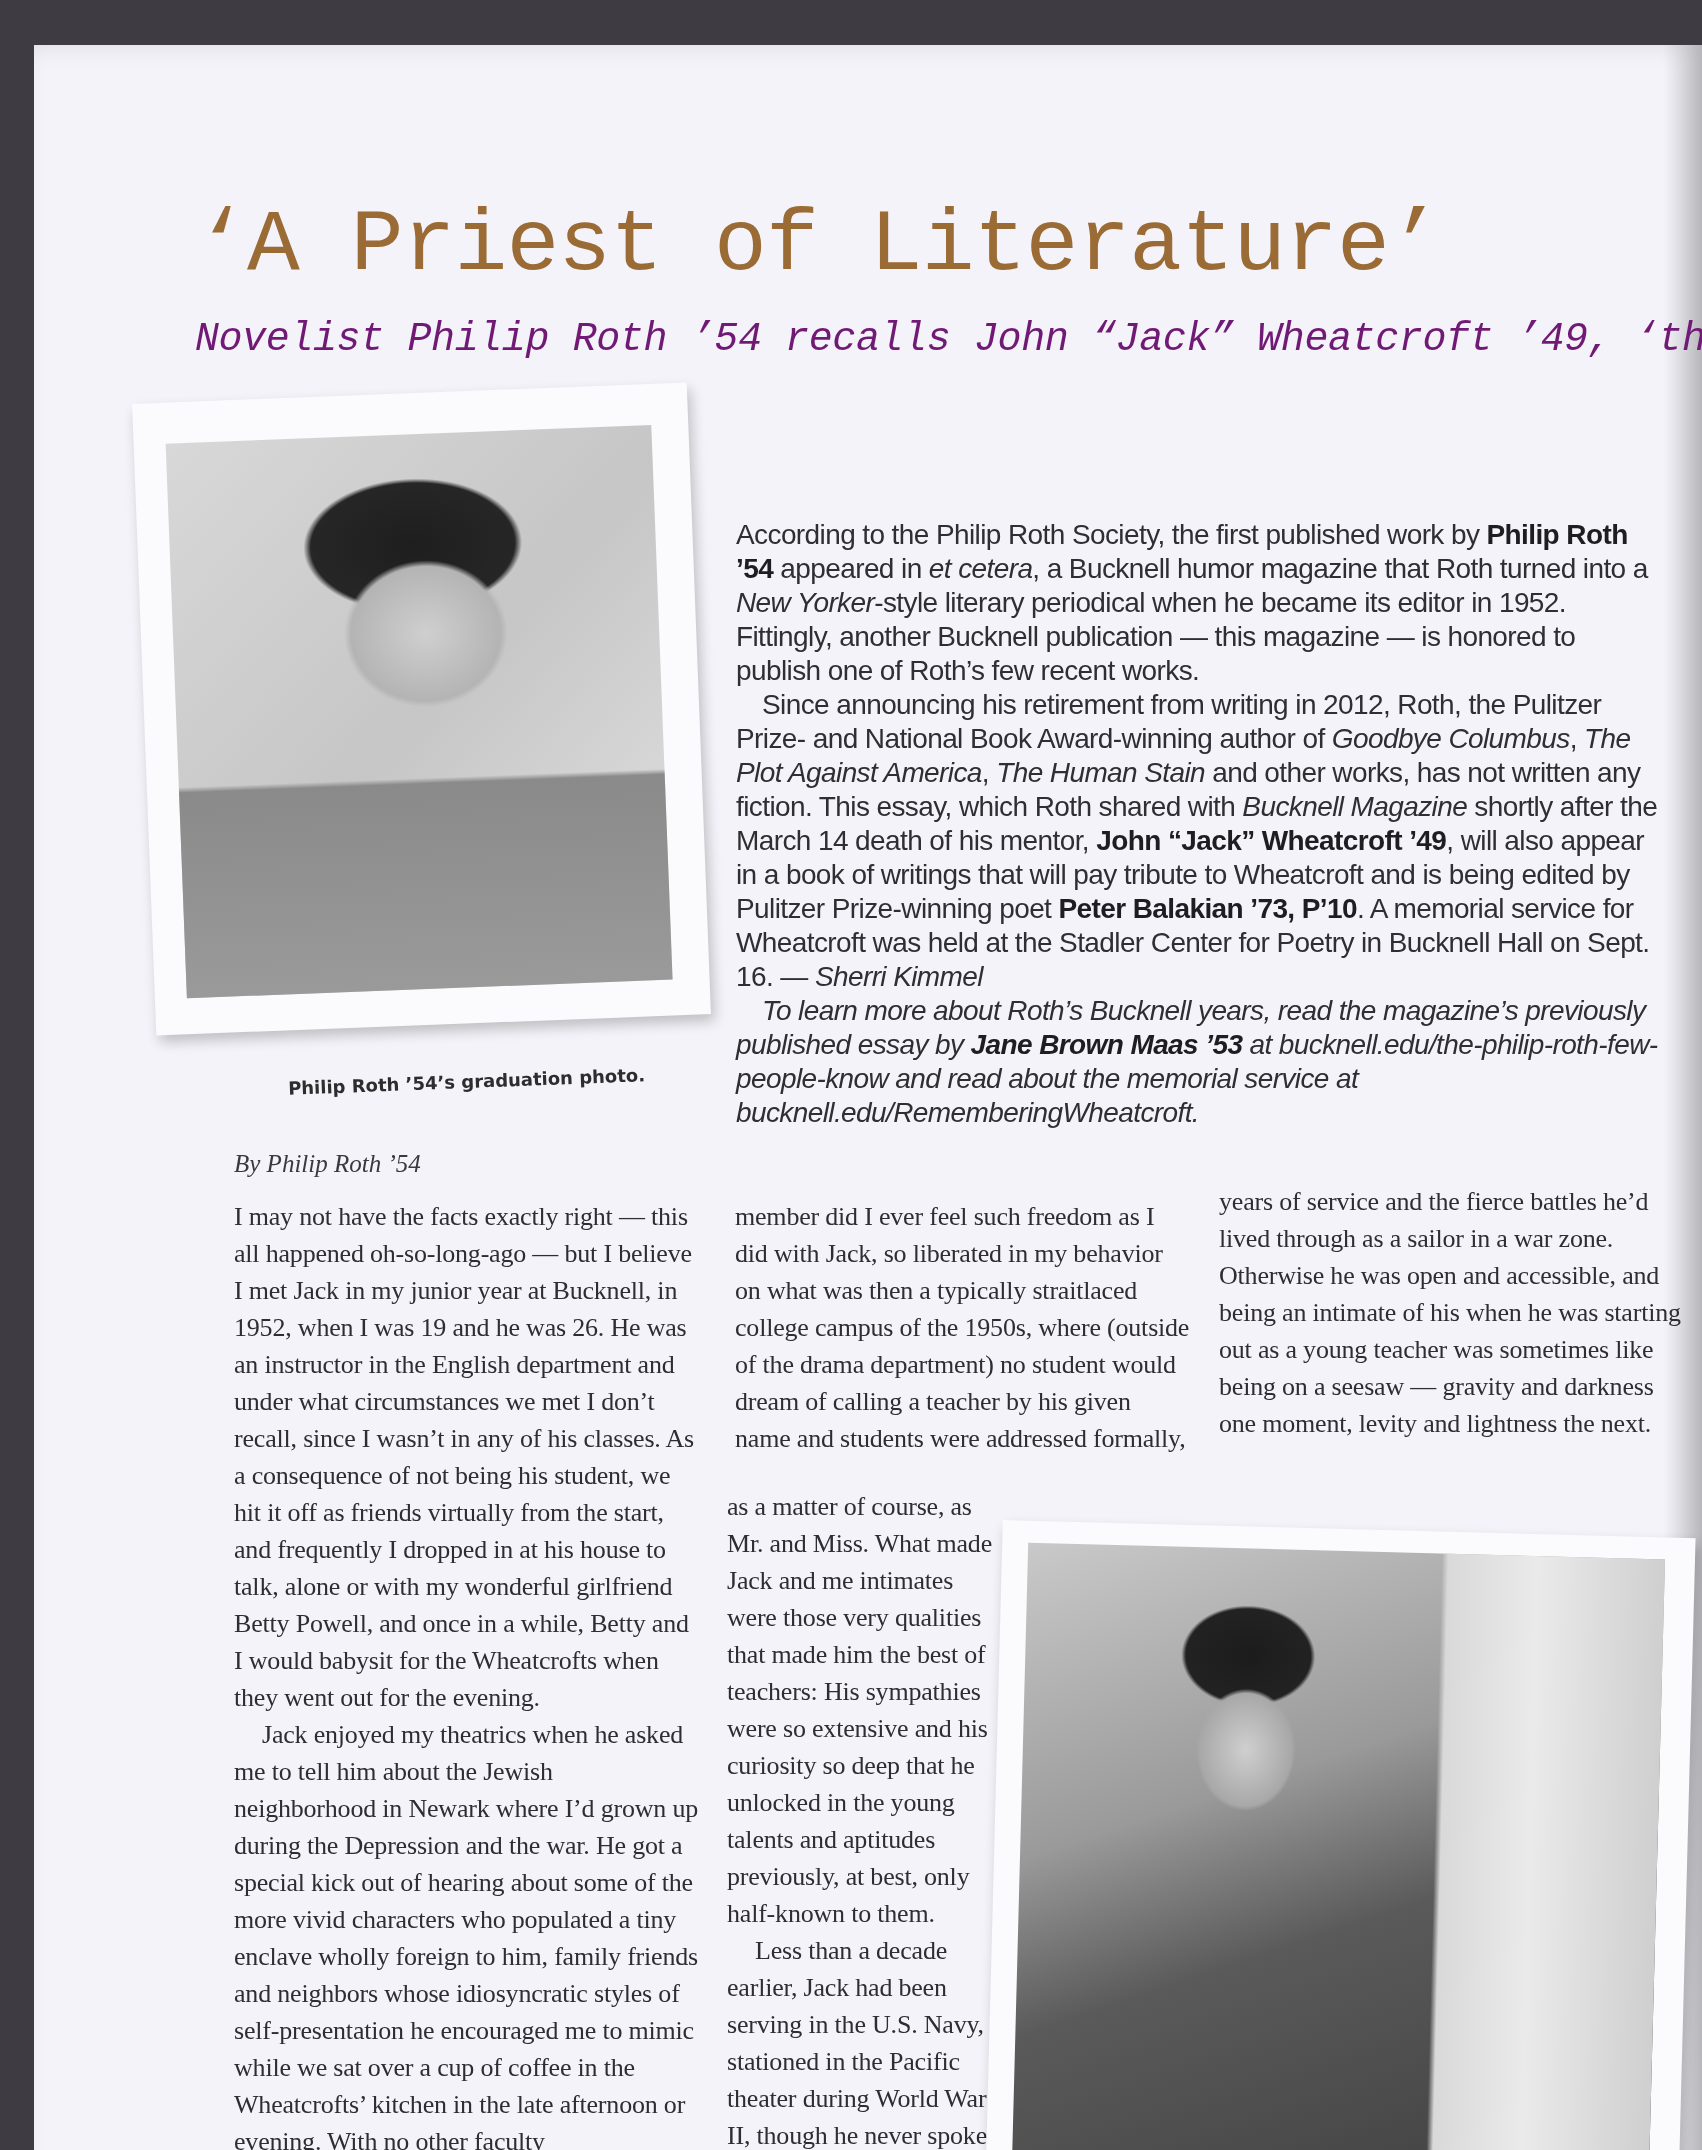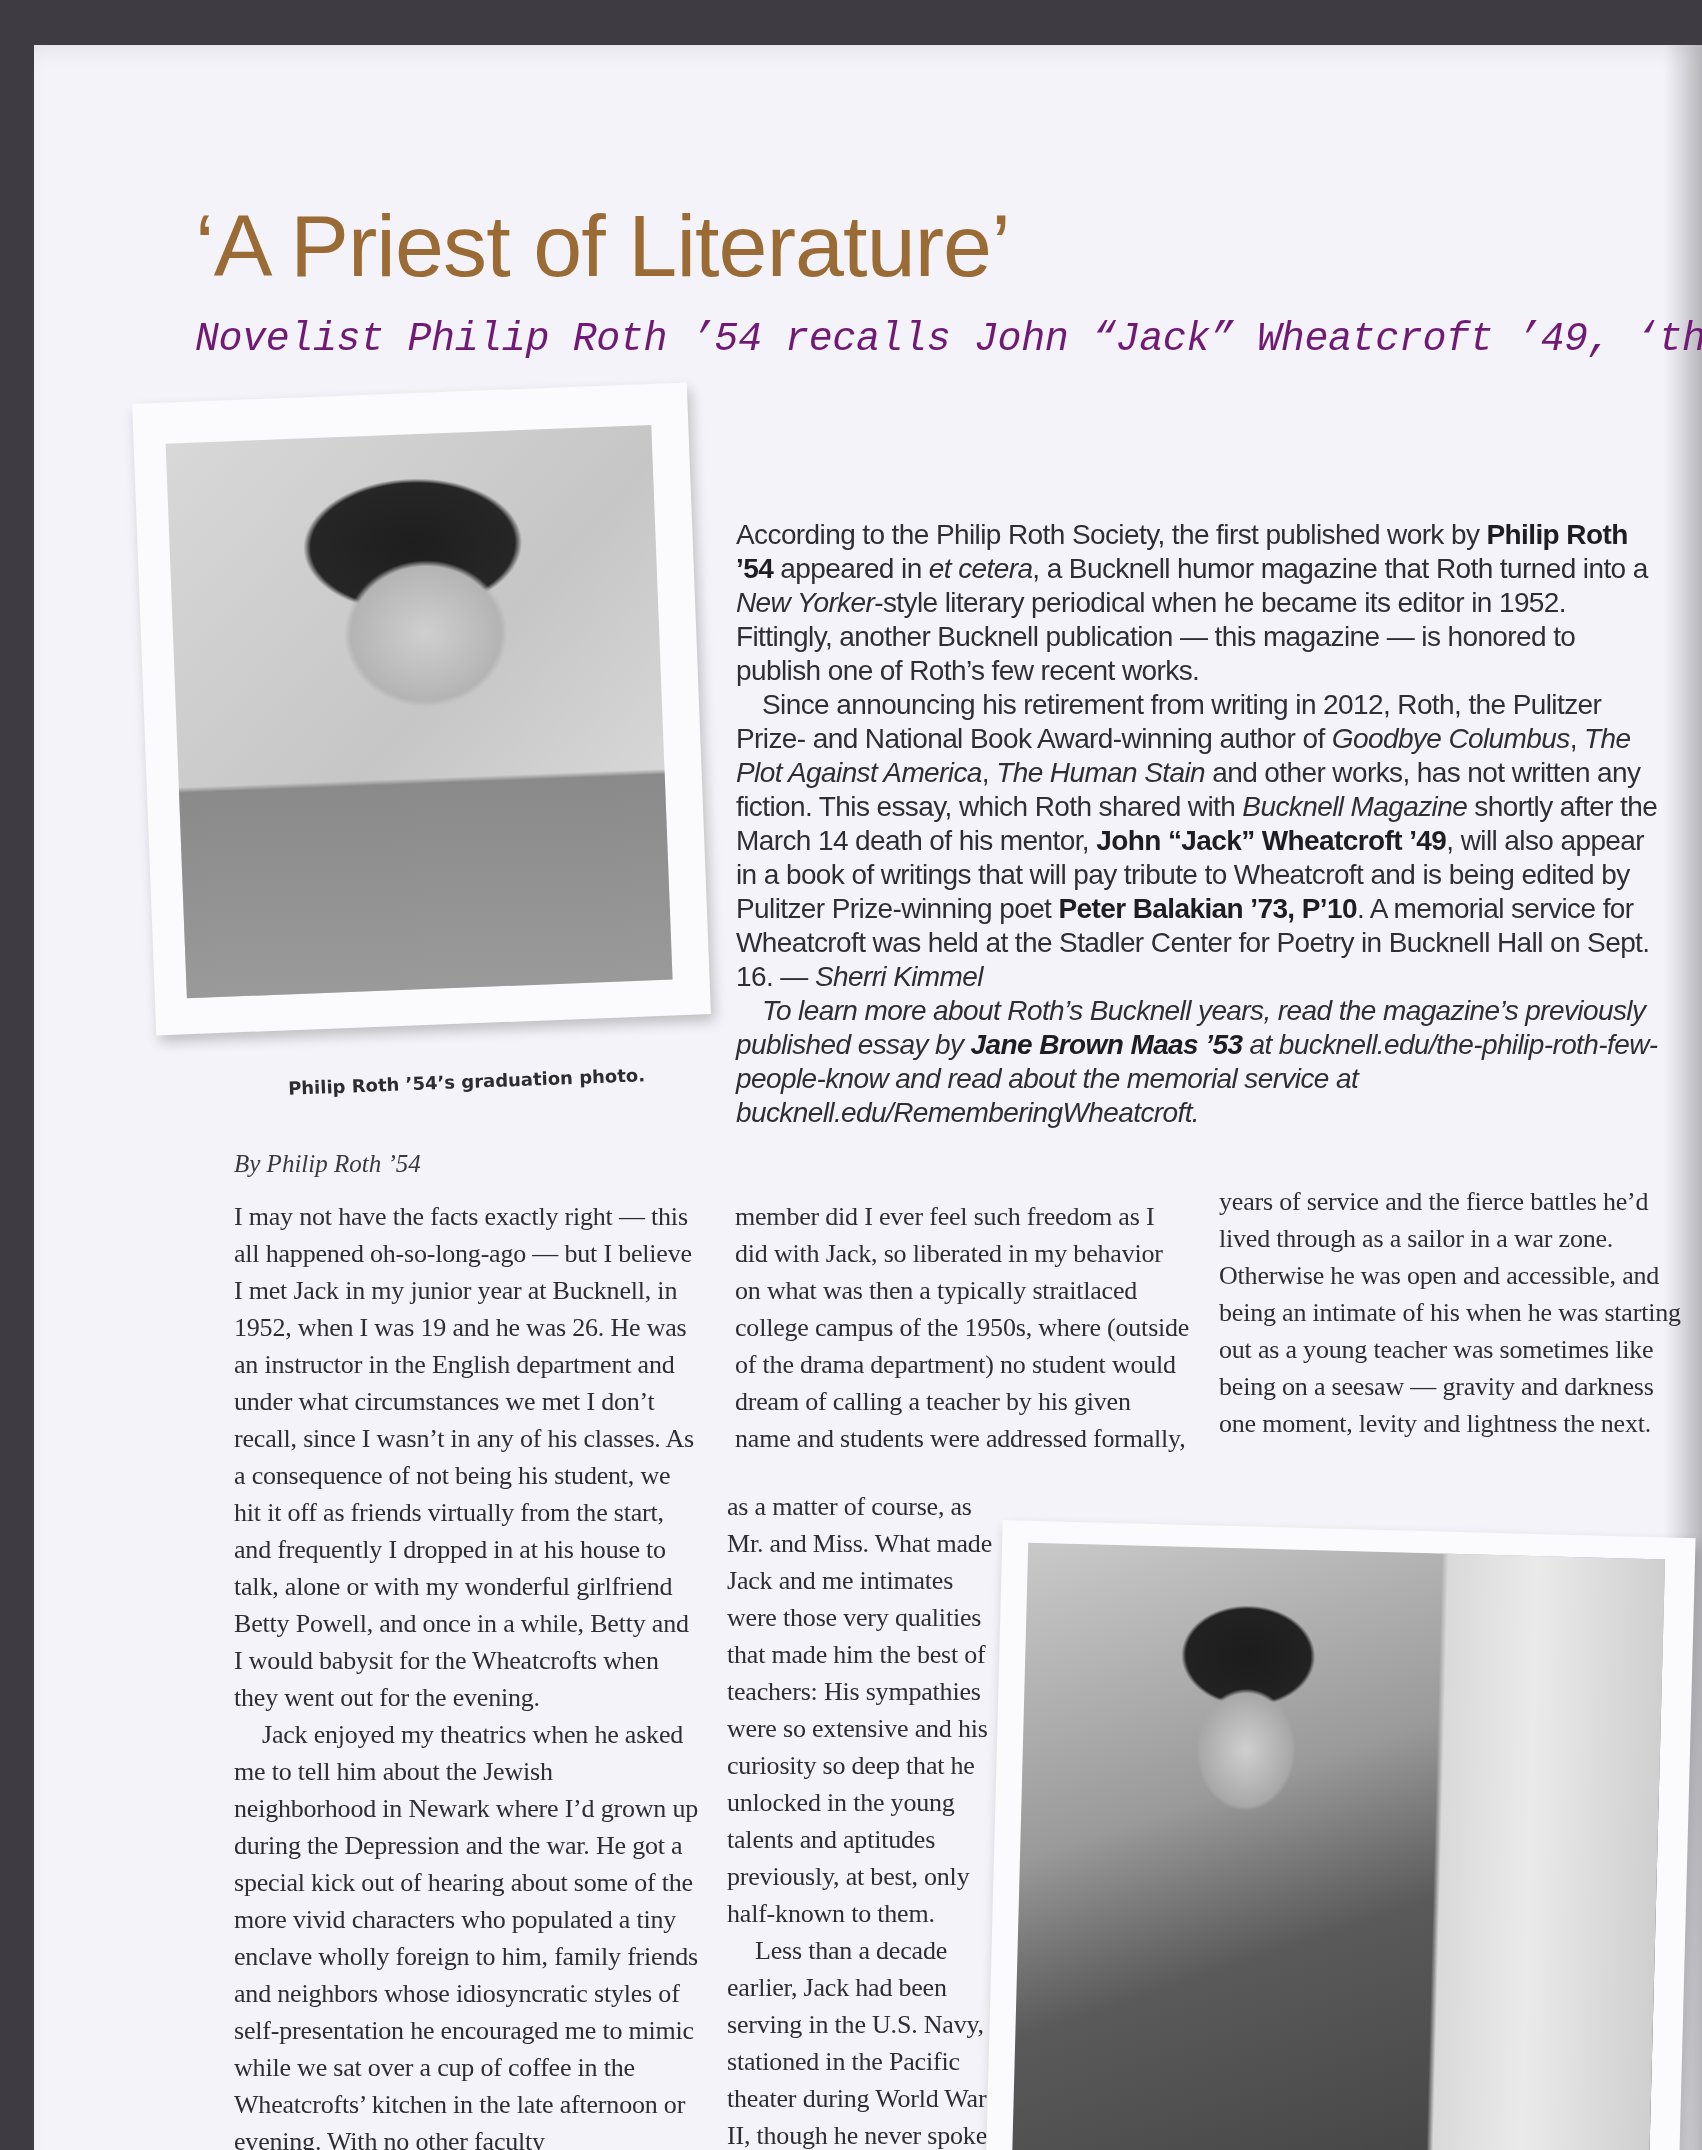--- a/index.html
+++ b/index.html
@@ -13,21 +13,21 @@
     position:absolute; left:34px; top:45px; width:1668px; height:2316px;
     background:#f4f3f9;
     box-shadow: inset -13px 0 26px rgba(0,0,0,0.10);
   }
   .spine-shadow {
     position:absolute; right:0; top:0; width:39px; height:100%;
     background:linear-gradient(to right, rgba(0,0,0,0) 0%, rgba(0,0,0,0.10) 60%, rgba(0,0,0,0.18) 100%);
   }
   .title {
     position:absolute; left:161px; top:157px;
-    font-family:Liberation Sans, sans-serif;
+    font-family:Liberation Mono, monospace;
     font-size:88px; line-height:1; color:#9a6b35; white-space:nowrap;
     letter-spacing:-0.9px;
   }
   .subtitle {
     position:absolute; left:161px; top:275px;
     font-family:Liberation Mono, monospace; font-style:italic;
     font-size:40px; line-height:1; color:#701a75; white-space:nowrap;
     letter-spacing:-0.4px;
   }
   .photo-frame {

